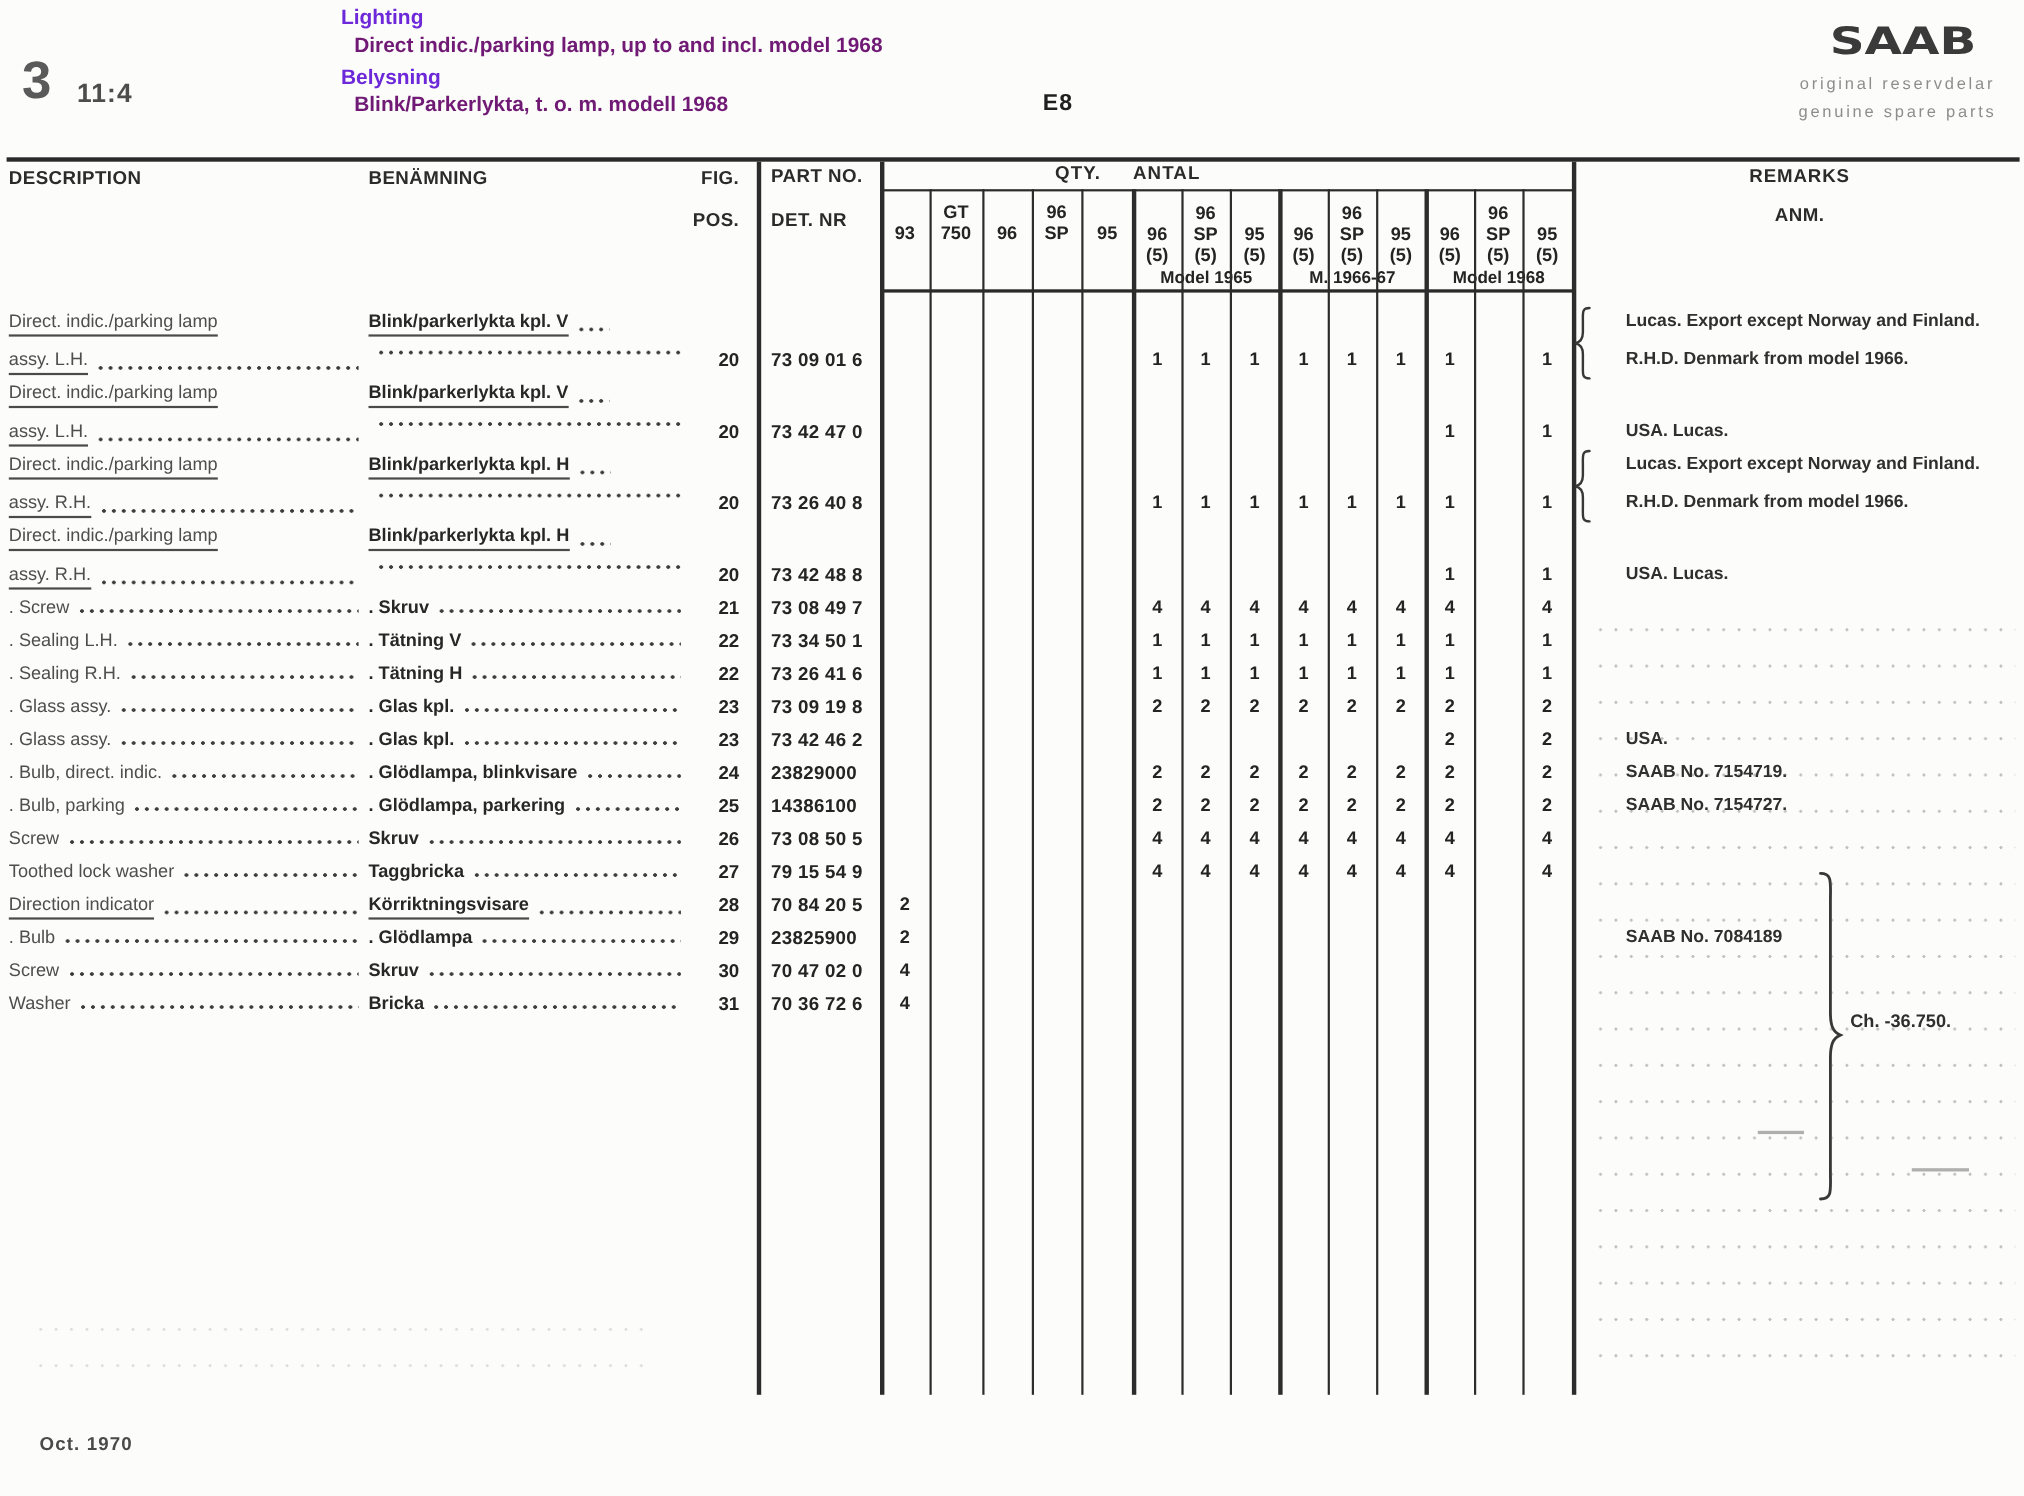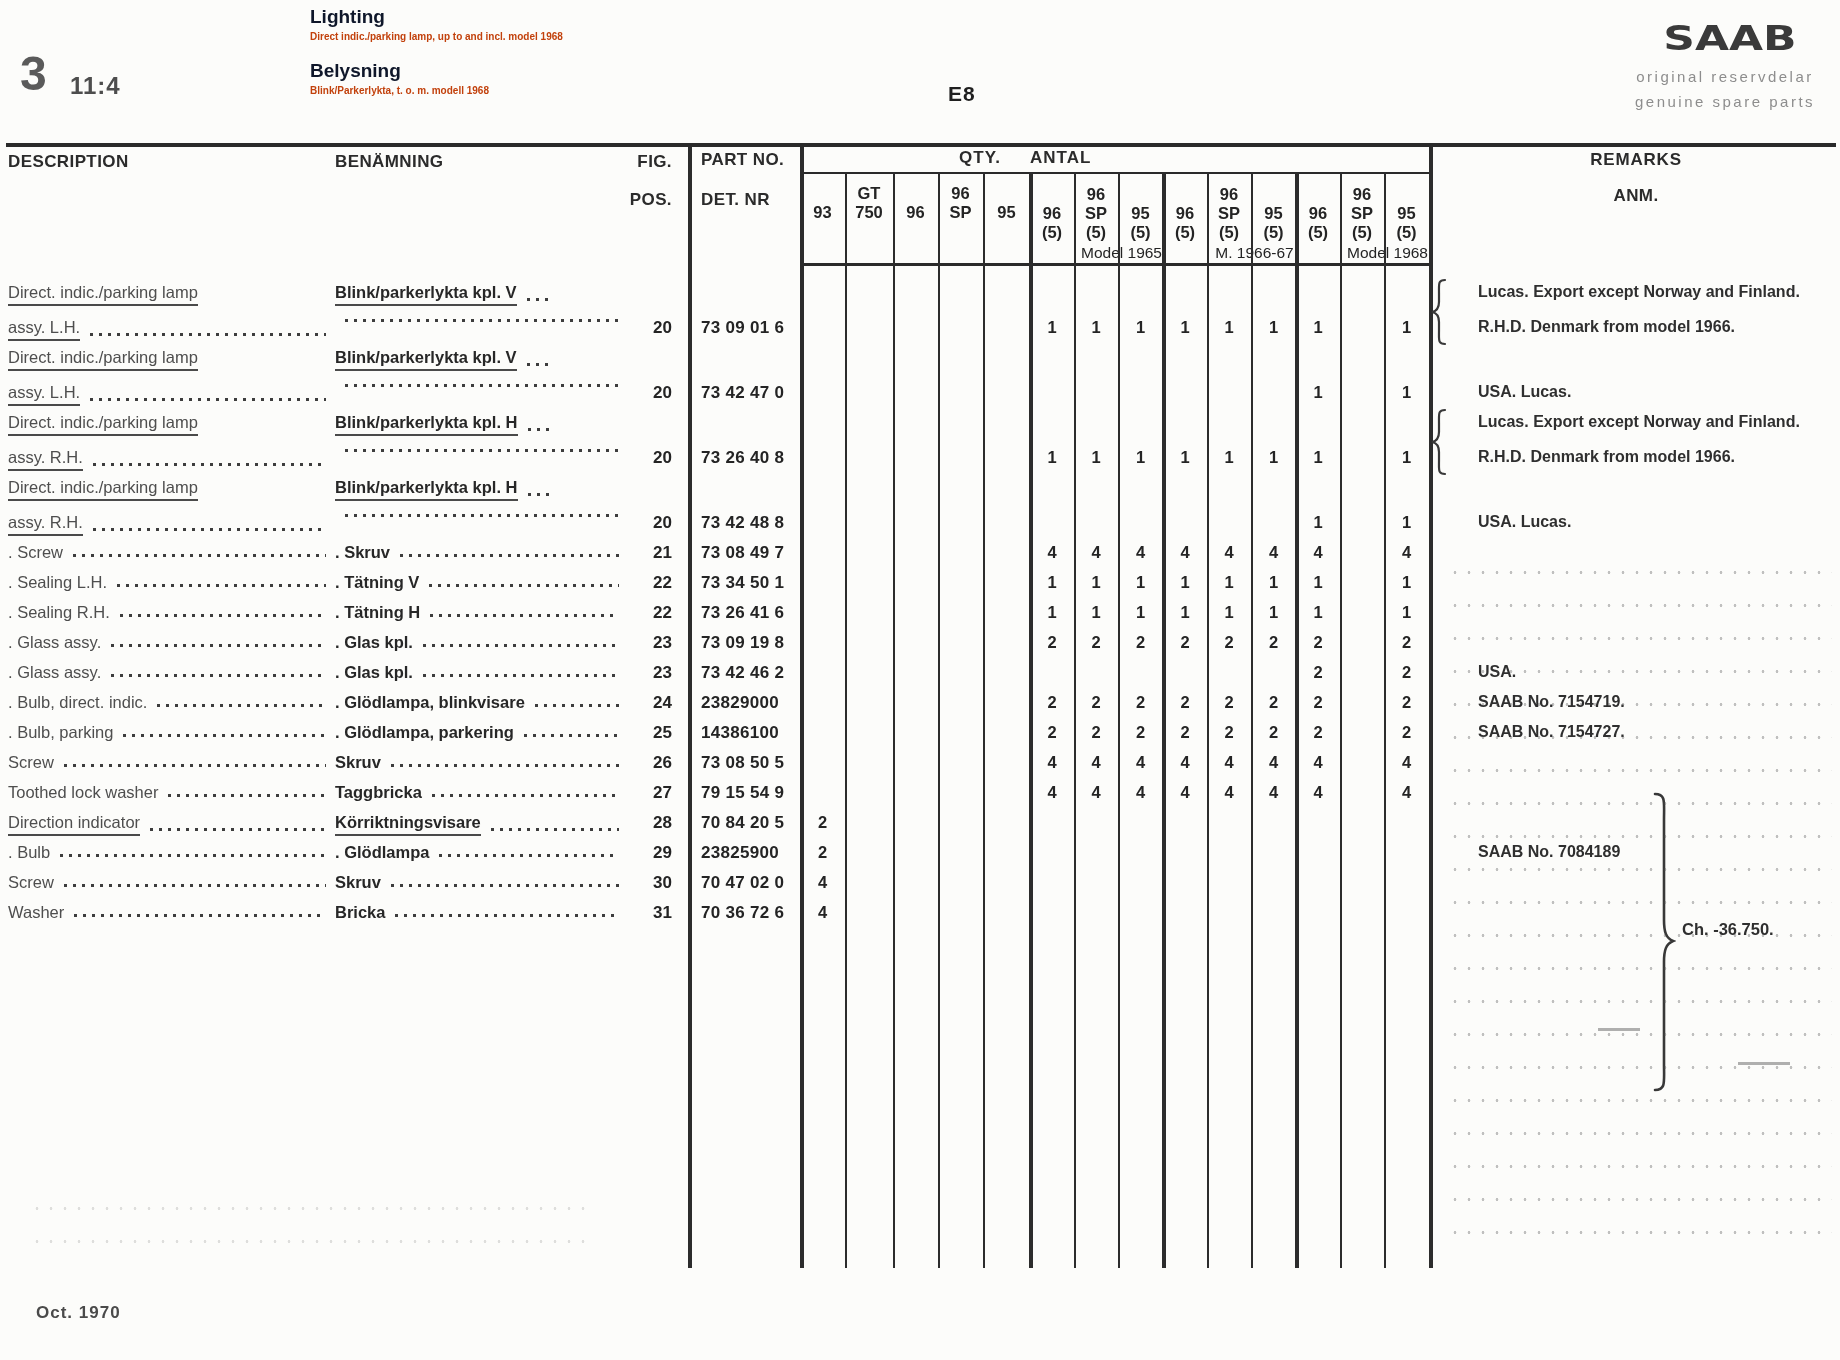--- a/index.html
+++ b/index.html
@@ -5,35 +5,35 @@
   html,body{margin:0;padding:0;}
   body{
     width:1840px;height:1360px;position:relative;overflow:hidden;
     background:#fcfcfa;
     font-family:"Liberation Sans", sans-serif;
     color:#2e2e2e;
   }
   
   .sec-3{position:absolute;left:20px;top:46px;font-size:48px;font-weight:700;color:#5a5a5a;}
   .sec-ref{position:absolute;left:70px;top:72px;font-size:24px;font-weight:700;color:#4d4d4d;letter-spacing:1px;}
-  .t-main{position:absolute;left:310px;font-size:19px;font-weight:700;color:#0f172a;}
-  .t-sub{position:absolute;left:310px;font-size:10px;font-weight:700;color:#c2410c;}
+  .t-main{position:absolute;left:310px;font-size:19px;font-weight:700;color:#6d28d9;}
+  .t-sub{position:absolute;left:322px;font-size:19px;font-weight:700;color:#701a75;}
   .plate-ref{position:absolute;left:948px;top:82px;font-size:21px;font-weight:700;color:#1f1f1f;letter-spacing:1px;}
   .saab-logo{position:absolute;left:1640px;top:18px;width:180px;text-align:center;
     font-family:"DejaVu Sans",sans-serif;font-size:44px;font-weight:900;letter-spacing:0px;
     color:#3a3a3a;transform:scaleY(.78);transform-origin:top;}
   .brand-line{position:absolute;left:1612px;width:226px;text-align:center;color:#8d8d8d;
     font-size:15px;letter-spacing:2.5px;font-weight:400;}
   
   .rule{position:absolute;background:#2a2a2a;}
   .vline{position:absolute;background:#2c2c2c;}
   
   .hdr{position:absolute;font-weight:700;font-size:17px;color:#2b2b2b;letter-spacing:.4px;}
   .qcol{position:absolute;text-align:center;font-weight:700;font-size:16.5px;line-height:19px;color:#242424;}
-  .grp-label{position:absolute;top:244px;height:18px;text-align:center;font-weight:400;font-size:15.5px;color:#242424;white-space:nowrap;margin-left:25px;}
+  .grp-label{position:absolute;top:244px;height:18px;text-align:center;font-weight:700;font-size:15.5px;color:#242424;white-space:nowrap;}
   
   #lines{position:absolute;left:0;top:272px;width:1840px;padding-top:8px;}
   .line{position:relative;width:1612px;}
   .line.title{height:35px;}
   .line.part{height:30px;}
   .cell{position:absolute;top:3px;font-size:16.5px;white-space:nowrap;}
   .desc-cell{left:8px;width:324px;display:flex;align-items:baseline;color:#4e4e4e;font-weight:400;}
   .ben-cell{left:335px;width:290px;display:flex;align-items:baseline;color:#272727;font-weight:700;}
   .fig-cell{left:618px;width:54px;text-align:right;font-weight:700;color:#242424;font-size:17px;}
   .part-cell{left:701px;width:100px;font-weight:700;color:#242424;font-size:17px;letter-spacing:.3px;}

